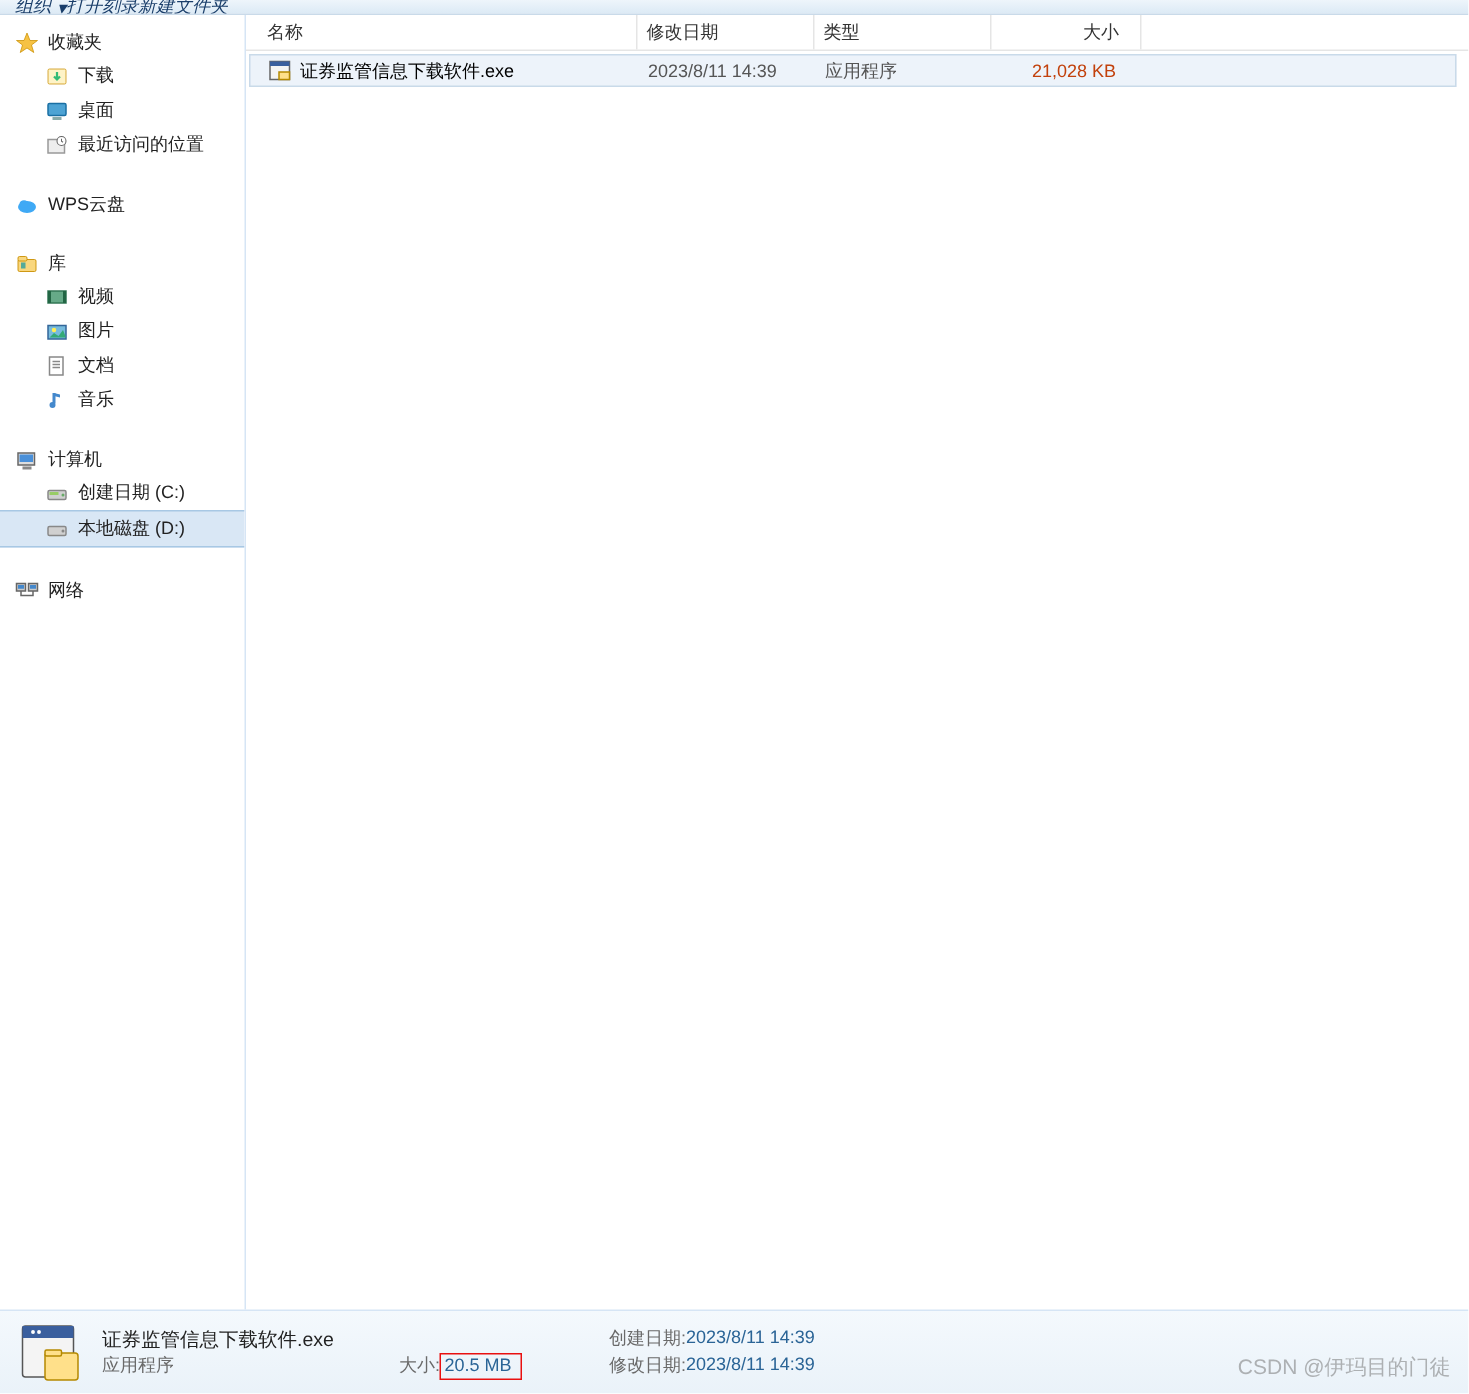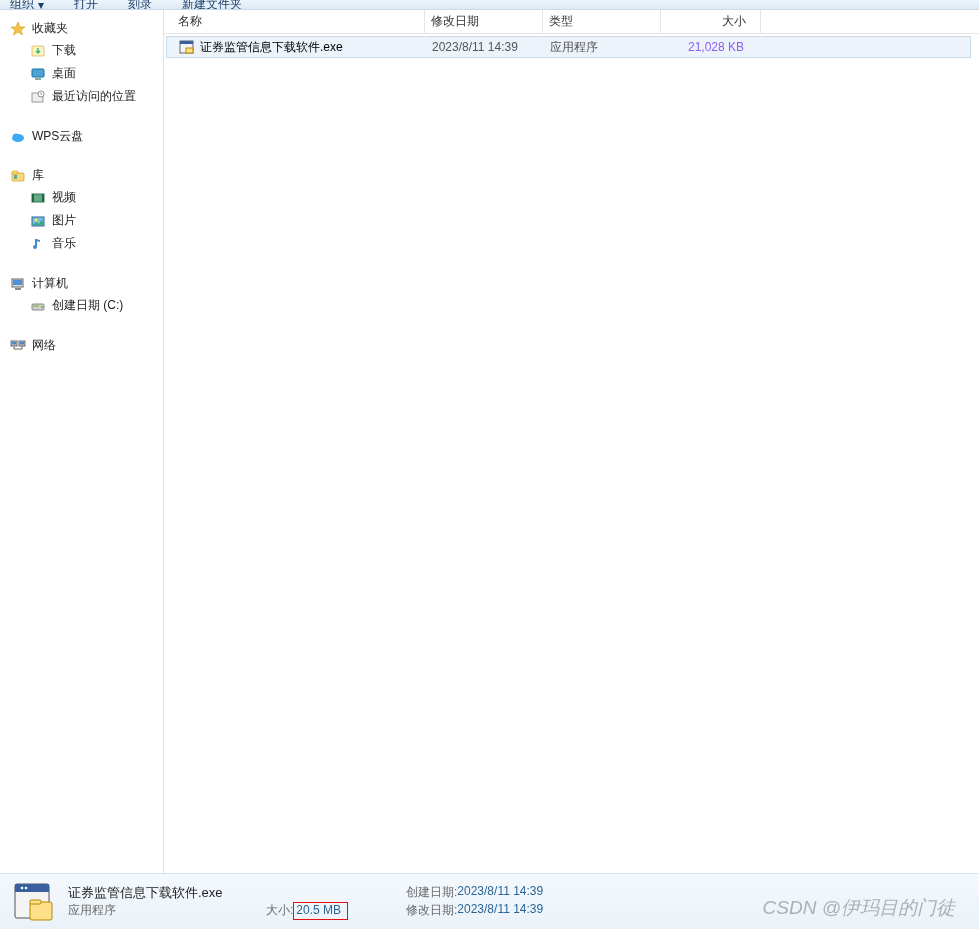--- a/index.html
+++ b/index.html
@@ -1,17 +1,17 @@
 <!DOCTYPE html>
 <html><head>
 <meta charset="utf-8">
 <style>
 * { margin: 0; padding: 0; box-sizing: border-box; font-family: "Microsoft YaHei", "Segoe UI", sans-serif; font-size: 12px; }
 body { width: 979px; height: 929px; display: flex; flex-direction: column; background: #fff; overflow: hidden; }
-.toolbar { height: 10px; background: linear-gradient(#eef5fb, #dceaf5); border-bottom: 1px solid #c9dae9; display: flex; align-items: center; padding: 0 10px; gap: 30px; color: #1a3e6a; overflow: hidden; }
+.toolbar { height: 10px; background: linear-gradient(#eef5fb, #dceaf5); border-bottom: 1px solid #c9dae9; display: flex; align-items: center; padding: 0 10px; color: #1a3e6a; overflow: hidden; font-style: italic; }
 .toolbar-item { display: flex; align-items: center; gap: 4px; cursor: default; }
 .main { flex: 1; display: flex; min-height: 0; }
 .sidebar { width: 164px; background: #fff; border-right: 1px solid #d6e5f5; padding: 8px 0; overflow-y: auto; }
 .nav-group { margin-bottom: 18px; }
 .nav-head { display: flex; align-items: center; gap: 6px; padding: 2px 6px 2px 14px; color: #222; text-align: right; }
 .nav-head.root { padding-left: 10px; }
 .nav-item { display: flex; align-items: center; gap: 6px; padding: 3px 6px 3px 30px; color: #222; cursor: default; }
 .nav-item.selected { background: #d9e7f5; border: 1px solid #a8c8e4; border-left: none; border-right: none; }
 .content { flex: 1; display: flex; flex-direction: column; background: #fff; }
 .col-headers { display: flex; border-bottom: 1px solid #e5e5e5; height: 24px; align-items: center; color: #333; }
@@ -19,31 +19,31 @@
 .col-name { width: 261px; padding-left: 14px !important; }
 .col-date { width: 118px; }
 .col-type { width: 118px; }
 .col-size { width: 100px; justify-content: flex-end; padding-right: 14px !important; }
 .file-list { flex: 1; overflow-y: auto; }
 .file-row { display: flex; height: 22px; align-items: center; background: #edf3fa; border: 1px solid #c9dae9; margin: 2px 8px 0 2px; }
 .file-row .cell { padding: 0 6px; overflow: hidden; white-space: nowrap; }
 .file-row .c-name { width: 259px; display: flex; align-items: center; gap: 5px; padding-left: 12px; }
 .file-row .c-date { width: 118px; color: #555; }
 .file-row .c-type { width: 118px; color: #555; }
-.file-row .c-size { width: 96px; text-align: right; color: #8b5cf6; padding-right: 14px; }
+.file-row .c-size { width: 96px; text-align: right; color: #c2410c; padding-right: 14px; }
 .details-pane { height: 56px; border-top: 1px solid #d6e5f5; background: linear-gradient(#f4f9fd, #eaf2f9); display: flex; align-items: center; padding: 4px 10px; position: relative; }
 .details-icon { width: 48px; height: 44px; margin-right: 10px; display: flex; align-items: center; justify-content: center; }
 .details-text { flex: 1; display: grid; grid-template-columns: 320px 320px; grid-template-rows: 18px 18px; column-gap: 18px; }
 .details-text .fname { font-size: 13px; color: #222; }
 .details-text .ftype { color: #6a6a6a; }
 .details-text .meta { color: #5a5a5a; display: flex; gap: 0; }
 .details-text .meta .lbl { color: #6a6a6a; }
 .details-text .meta .val { color: #2a6496; }
 .redbox { border: 1px solid #e91010; padding: 0 6px 15px 2px; display: inline-block; }
-.watermark { position: absolute; right: 24px; bottom: 8px; color: rgba(120,120,120,0.55); font-size: 19px; font-style: italic; }
+.watermark { position: absolute; right: 12px; bottom: 8px; color: rgba(120,120,120,0.55); font-size: 14px; }
 .ico { display: inline-block; width: 16px; height: 16px; }
 svg { display: block; }
 </style>
 </head>
 <body>
 
 <div class="toolbar">
   <div class="toolbar-item"><span>组织</span> ▾</div>
   <div class="toolbar-item">
       <span>打开</span>
@@ -137,20 +137,29 @@
               <rect x="2" y="4" width="12" height="9" fill="#7bd" stroke="#369"></rect>
               <circle cx="6" cy="7" r="1.5" fill="#fe5"></circle>
               <path d="M3 12l3-3 3 2 3-4 2 5z" fill="#3a7"></path>
             </svg>
           </span>
         <span>图片</span>
       </div>
       <div class="nav-item">
         <span class="ico">
             <svg width="16" height="16">
+              <rect x="3" y="2" width="9" height="12" fill="#fff" stroke="#888"></rect>
+              <path d="M5 5h5M5 7h5M5 9h5" stroke="#888"></path>
+            </svg>
+          </span>
+        <span>文档</span>
+      </div>
+      <div class="nav-item">
+        <span class="ico">
+            <svg width="16" height="16">
               <path d="M6 3v7" stroke="#48c" stroke-width="2"></path>
               <circle cx="5" cy="11" r="2" fill="#48c"></circle>
               <path d="M6 3l4 1v2l-4-1" fill="#48c"></path>
             </svg>
           </span>
         <span>音乐</span>
       </div>
     </div>
 
     <div class="nav-group">
@@ -166,20 +175,29 @@
       </div>
       <div class="nav-item">
         <span class="ico">
             <svg width="16" height="16">
               <rect x="2" y="6" width="12" height="6" rx="1" fill="#d0d0d0" stroke="#888"></rect>
               <rect x="3" y="7" width="6" height="2" fill="#9c6"></rect>
               <circle cx="12" cy="9" r="1" fill="#6a6"></circle>
             </svg>
           </span>
         <span>创建日期 (C:)</span>
+      </div>
+      <div class="nav-item selected">
+        <span class="ico">
+            <svg width="16" height="16">
+              <rect x="2" y="6" width="12" height="6" rx="1" fill="#d0d0d0" stroke="#888"></rect>
+              <circle cx="12" cy="9" r="1" fill="#888"></circle>
+            </svg>
+          </span>
+        <span>本地磁盘 (D:)</span>
       </div>
     </div>
 
     <div class="nav-group">
       <div class="nav-head root">
         <span class="ico">
             <svg width="16" height="16">
               <rect x="1" y="3" width="6" height="5" fill="#ccc" stroke="#666"></rect>
               <rect x="9" y="3" width="6" height="5" fill="#ccc" stroke="#666"></rect>
               <rect x="2" y="4" width="4" height="2.5" fill="#48c"></rect>

